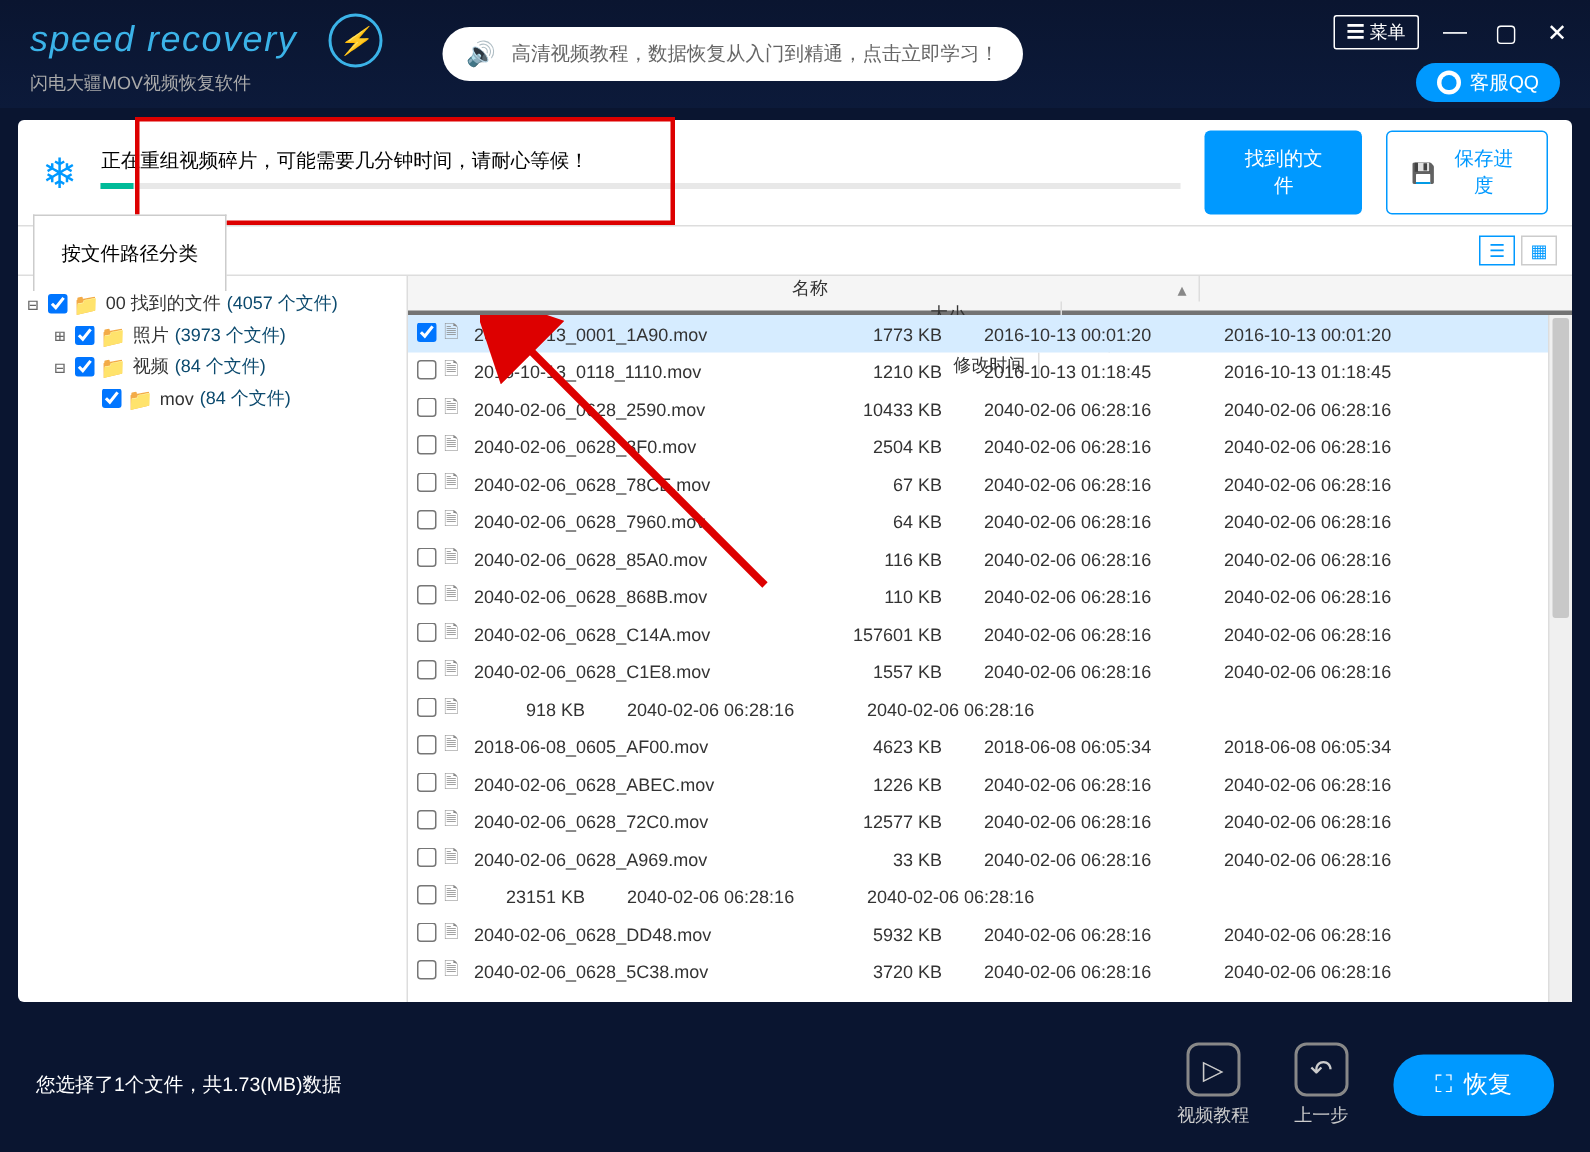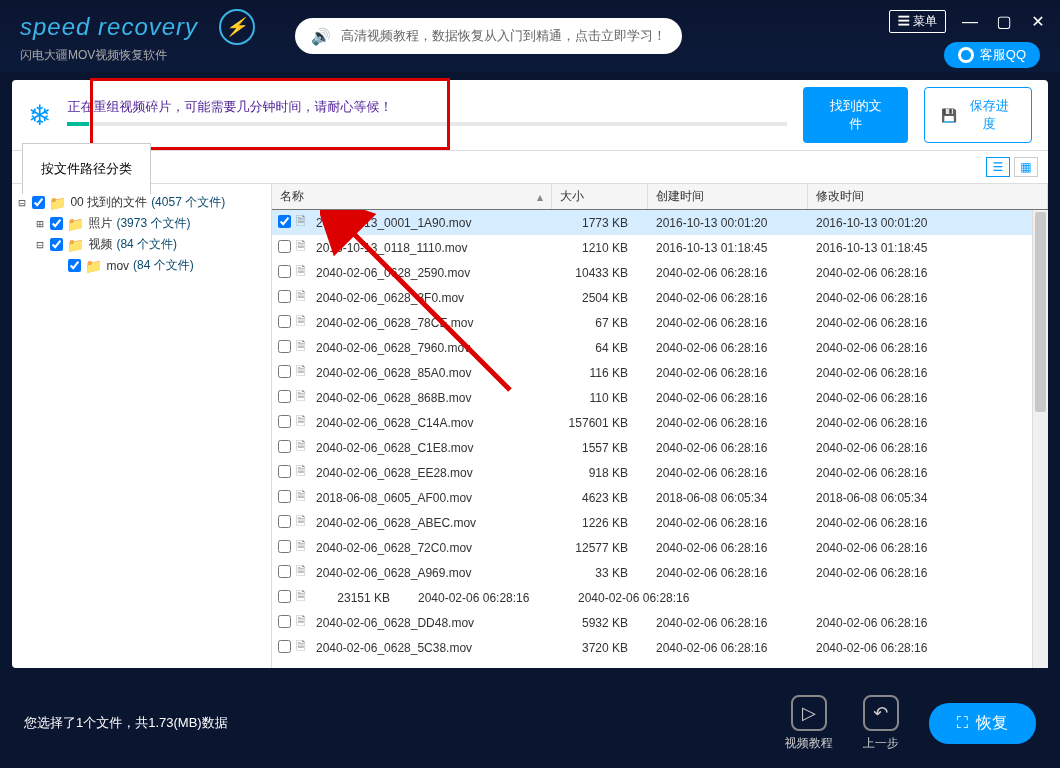--- a/index.html
+++ b/index.html
@@ -24,21 +24,21 @@
 .qq-icon { width: 16px; height: 16px; background: #fff; border-radius: 50%; display: inline-block; position: relative; }
 .qq-icon::after { content: ''; position: absolute; top: 3px; left: 3px; width: 10px; height: 10px; background: #0099ff; border-radius: 50% 50% 45% 45%; }
 
 
 .main { position: absolute; top: 80px; left: 12px; right: 12px; bottom: 100px; background: #fff; border-radius: 4px; display: flex; flex-direction: column; }
 
 
 .status-row { height: 70px; display: flex; align-items: center; padding: 0 16px; gap: 16px; position: relative; }
 .status-icon { color: #0099ff; font-size: 28px; }
 .status-text-wrap { flex: 1; }
-.status-msg { color: #4c1d95; font-size: 13px; margin-bottom: 6px; }
+.status-msg { color: #000000; font-size: 13px; margin-bottom: 6px; }
 .progress-bar { height: 4px; background: #e8e8e8; width: 720px; position: relative; margin-bottom: 6px; }
 .progress-fill { height: 100%; background: #0b9; width: 3%; }
 .status-count { font-size: 12px; color: #333; }
 .red-box { position: absolute; border: 3px solid #d00; left: 78px; top: -2px; width: 360px; height: 72px; pointer-events: none; }
 
 .btn-pause { background: #0099ff; color: #fff; border: none; border-radius: 4px; padding: 10px 20px; font-size: 13px; cursor: pointer; }
 .btn-save { background: #fff; color: #0099ff; border: 1px solid #0099ff; border-radius: 4px; padding: 9px 16px; font-size: 13px; cursor: pointer; display: flex; align-items: center; gap: 6px; }
 
 
 .tab-row { height: 34px; border-top: 1px solid #ddd; border-bottom: 1px solid #ddd; display: flex; align-items: center; padding: 0 10px; }
@@ -53,21 +53,21 @@
 .tree-row { display: flex; align-items: center; gap: 4px; padding: 2px 0; white-space: nowrap; }
 .tree-exp { width: 12px; text-align: center; color: #666; cursor: pointer; font-family: monospace; }
 .tree-chk { width: 13px; height: 13px; }
 .tree-folder { color: #f5b942; font-size: 14px; }
 .tree-lbl { }
 .tree-cnt { color: #0c4a6e; }
 .ind1 { margin-left: 18px; }
 .ind2 { margin-left: 36px; }
 
 .file-panel { flex: 1; display: flex; flex-direction: column; overflow: hidden; position: relative; }
-.file-header { display: flex; background: #f5f5f5; border-bottom: 1px solid #737373; font-size: 12px; color: #333; height: 26px; align-items: center; }
+.file-header { display: flex; background: #f5f5f5; border-bottom: 3px solid #737373; font-size: 12px; color: #333; height: 26px; align-items: center; flex-direction: column; }
 .fh-col { padding: 0 8px; border-right: 1px solid #ddd; display: flex; align-items: center; height: 100%; }
 .fh-name { width: 280px; }
 .fh-size { width: 96px; }
 .fh-created { width: 160px; }
 .fh-modified { flex: 1; }
 .sort-ind { margin-left: auto; color: #888; }
 
 .file-list { flex: 1; overflow-y: auto; }
 .file-row { display: flex; align-items: center; height: 25px; font-size: 12px; color: #333; border-bottom: 0; }
 .file-row.sel { background: #d6ecff; }
@@ -264,21 +264,20 @@
             <span class="chk"><input type="checkbox" style=""></span>
             <span class="icn">🗎</span>
             <span class="fname">2040-02-06_0628_C1E8.mov</span>
             <span class="fsize">1557 KB</span>
             <span class="fcreated">2040-02-06  06:28:16</span>
             <span class="fmodified">2040-02-06  06:28:16</span>
           </div>
           <div class="file-row">
             <span class="chk"><input type="checkbox" style=""></span>
             <span class="icn">🗎</span>
-            <span class="fname">2040-02-06_0628_EE28.mov</span>
             <span class="fsize">918 KB</span>
             <span class="fcreated">2040-02-06  06:28:16</span>
             <span class="fmodified">2040-02-06  06:28:16</span>
           </div>
           <div class="file-row">
             <span class="chk"><input type="checkbox" style=""></span>
             <span class="icn">🗎</span>
             <span class="fname">2018-06-08_0605_AF00.mov</span>
             <span class="fsize">4623 KB</span>
             <span class="fcreated">2018-06-08  06:05:34</span>

